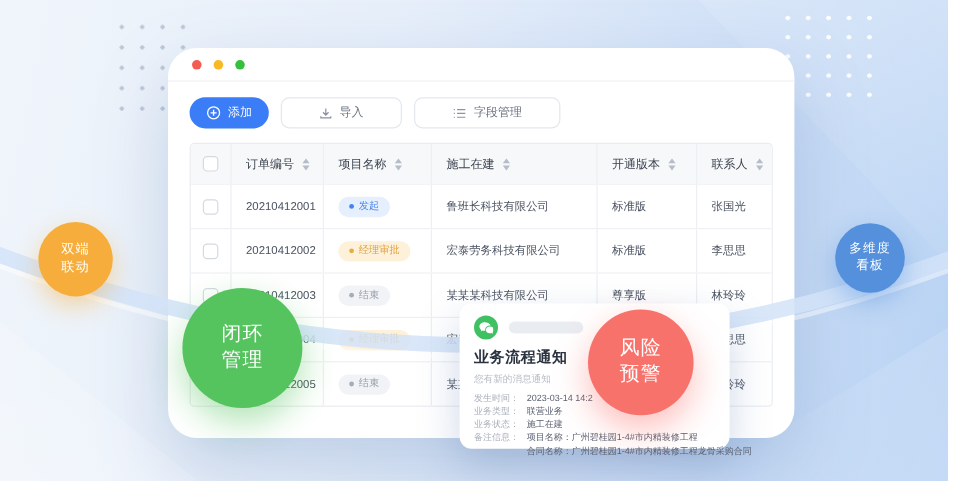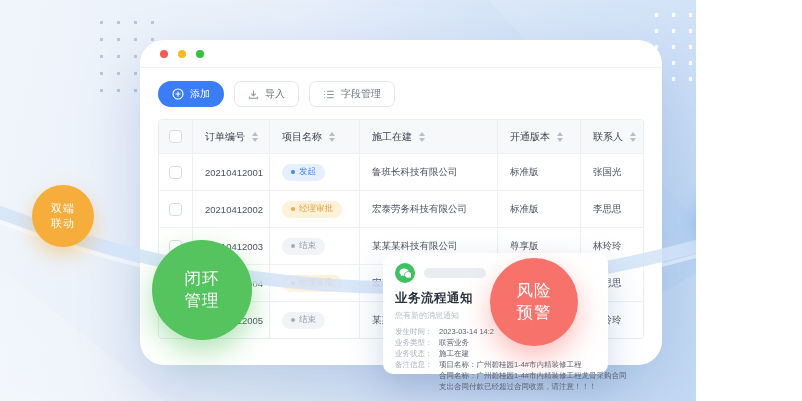--- a/index.html
+++ b/index.html
@@ -1,17 +1,17 @@
 <!DOCTYPE html>
 <html><head>
 <meta charset="utf-8">
 <style>
   * { margin:0; padding:0; box-sizing:border-box; }
   body { font-family:"Liberation Sans","DejaVu Sans",sans-serif; }
-  .stage { position:relative; width:696px; height:401px; overflow:hidden;
+  .stage { position:relative; width:790px; height:401px; overflow:hidden;
     background:linear-gradient(102deg,#f0f5fb 0%,#e7effa 38%,#d4e3f8 68%,#b7d2f3 100%); }
   .bg-shape { position:absolute; pointer-events:none; }
   .shape-tr { right:0; top:0; width:320px; height:220px;
     background:linear-gradient(215deg,rgba(255,255,255,.28),rgba(255,255,255,0) 60%);
     clip-path:polygon(35% 0,100% 0,100% 100%); }
   .shape-bl { left:0; bottom:0; width:300px; height:190px;
     background:linear-gradient(25deg,rgba(255,255,255,.32),rgba(255,255,255,0) 70%);
     clip-path:polygon(0 30%,55% 100%,0 100%); }
   .shape-br { right:0; bottom:0; width:260px; height:160px;
     background:linear-gradient(300deg,rgba(255,255,255,.18),rgba(255,255,255,0) 65%);
@@ -31,21 +31,21 @@
   .titlebar { height:28px; display:flex; align-items:center; padding-left:20px;
     border-bottom:1px solid #f0f2f6; }
   .tl-dots { display:flex; gap:10px; }
   .tl-dot { width:8px; height:8px; border-radius:50%; display:inline-block; }
 
   .toolbar { display:flex; gap:10px; padding:13px 18px 10px 18px; }
   .btn { display:inline-flex; align-items:center; justify-content:center; gap:6px;
     height:26px; border-radius:13px; font-size:10px; cursor:pointer; }
   .btn-primary { background:#3b7cf7; color:#ffffff; padding:0 14px; }
   .btn-plain { background:#ffffff; color:#6a7380; border:1px solid #e3e7ee;
-    border-radius:7px; padding:0 13px; }
+    border-radius:7px; padding:0 31px; }
   .btn svg { display:block; }
 
   
   .table { margin:2px 18px 0 18px; border:1px solid #e9ecf1; border-radius:4px; overflow:hidden; }
   .tr { display:flex; align-items:flex-end; }
   .thead { background:#f7f8fa; height:33px; }
   .tbody .tr { height:37px; border-top:1px solid #eef0f4; background:#fff; }
   .td,.th { height:100%; display:flex; align-items:center; padding-left:12px;
     border-right:1px solid #eceff3; overflow:hidden; white-space:nowrap; }
   .td:last-child,.th:last-child { border-right:none; flex:1; }
@@ -311,24 +311,20 @@
   <div class="f-line">
     <span class="f-label">备注信息：</span>
     <span class="f-value">项目名称：广州碧桂园1-4#市内精装修工程</span>
   </div>
 
   <div class="f-line">
     <span class="f-label"></span>
     <span class="f-value">合同名称：广州碧桂园1-4#市内精装修工程龙骨采购合同</span>
   </div>
 
-  <div class="f-line">
-    <span class="f-label"></span>
-    <span class="f-value">支出合同付款已经超过合同收票，请注意！！！</span>
-  </div>
 </div>
   </div>
 
   <div class="bubble bubble-left" style="background: rgb(246, 173, 60);">
     <div class="bubble-text">
         <div>双端</div>
         <div>联动</div>
       </div>
   </div>
   <div class="bubble bubble-green" style="background: rgb(85, 195, 94);">

